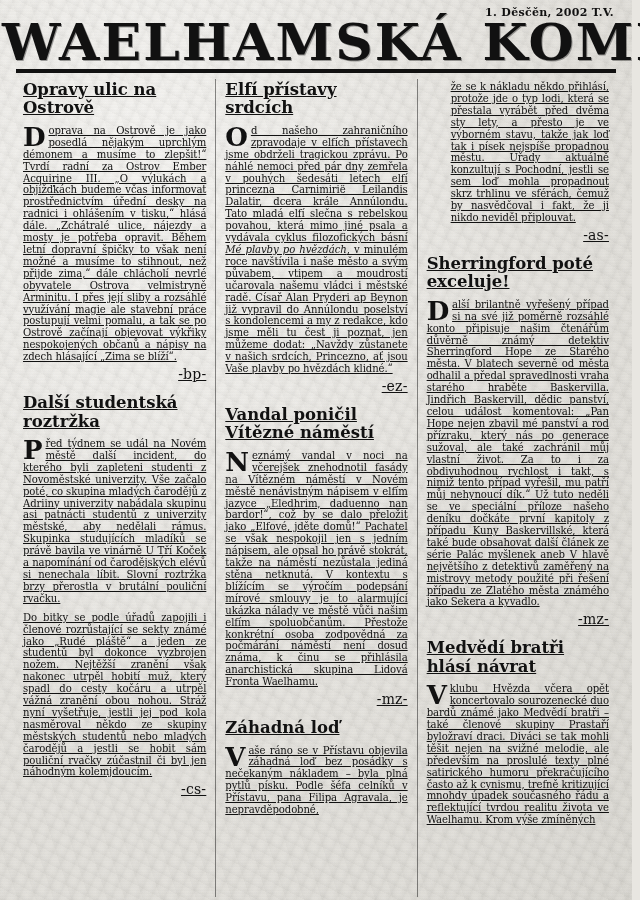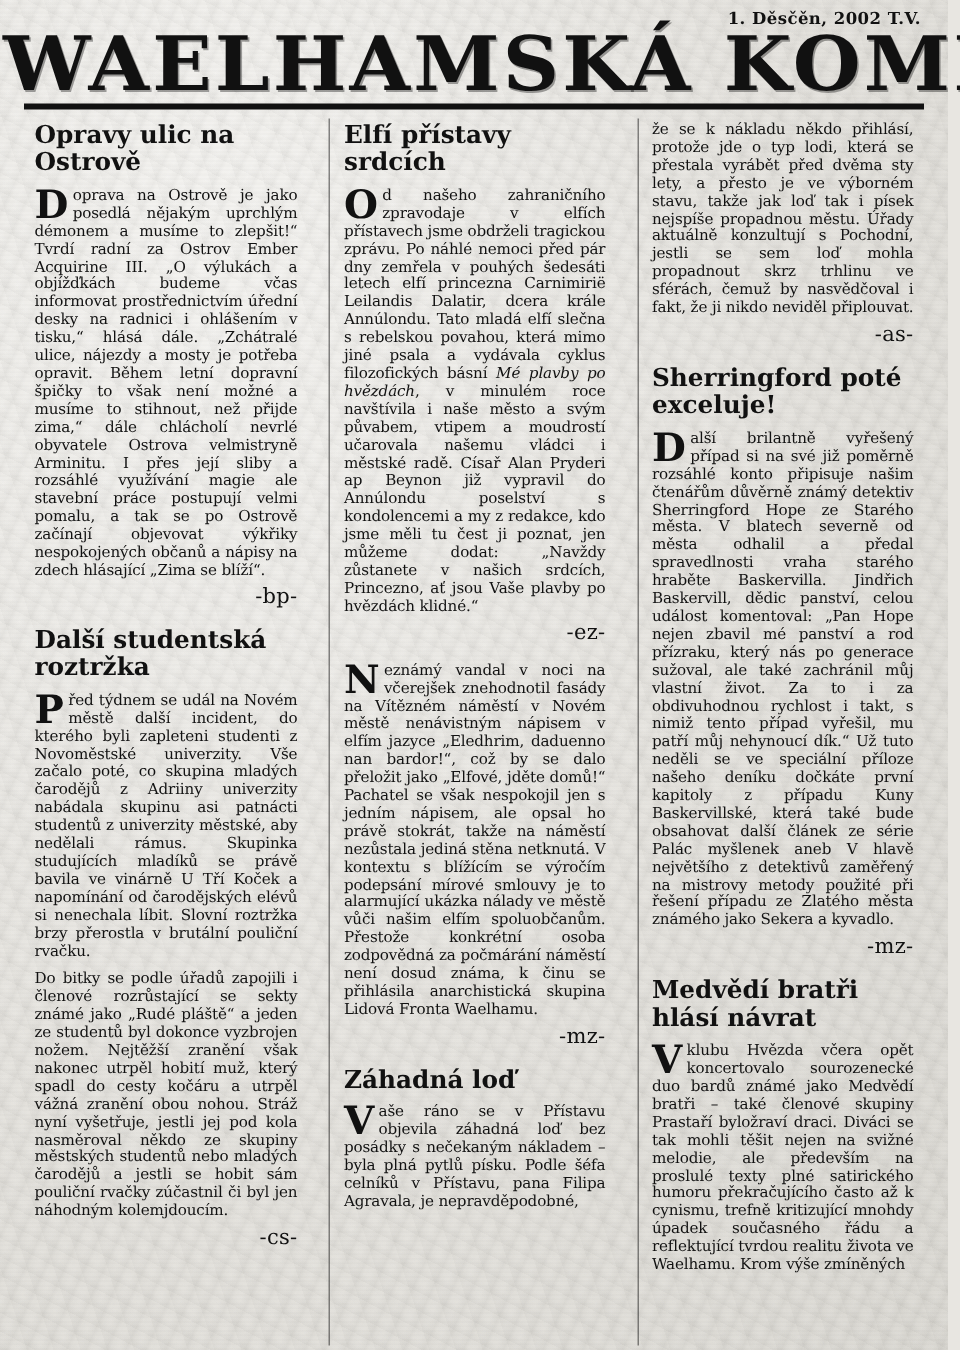--- a/index.html
+++ b/index.html
@@ -44,21 +44,21 @@
     transform:scaleX(1.04);
     text-shadow:1px 1px 0 rgba(0,0,0,.35);
     white-space:nowrap;
   }
   .masthead-rule{
     border:0;border-top:3px solid #111;border-bottom:1px solid #111;
     margin:1px 2px 6px 2px;height:0;
   }
 
   
-  .columns{display:flex;gap:12px;height:818px;}
+  .columns{display:flex;gap:0;height:818px;text-decoration:underline;}
   .col{
     width:33.33%;box-sizing:border-box;
     padding:0 9px;
     position:relative;
     overflow:hidden;
   }
   .col + .col{border-left:1px solid rgba(0,0,0,.45);}
 
   h2.headline{
     font-family:"DejaVu Serif", serif;
@@ -74,21 +74,21 @@
   p.body{
     margin:0 0 7px 0;
     font-size:10.1px;
     line-height:11.9px;
     text-align:justify;
     text-justify:inter-word;
     font-family:"DejaVu Serif", serif;
     letter-spacing:-.1px;
     hyphens:none;
   }
-  p.body.cont{margin-top:0;}
+  p.body.cont{margin-top:0;margin-left:24px;}
 
   .dropcap:first-letter{
     float:left;
     font-family:"DejaVu Serif", serif;
     font-weight:700;
     font-size:26px;
     line-height:21px;
     padding:1px 3px 0 0;
     margin-top:1px;
   }
@@ -129,20 +129,21 @@
 
     <div class="col">
 
       <div class="article first">
         <h2 class="headline">Elfí přístavy srdcích</h2>
         <p class="body dropcap">Od našeho zahraničního zpravodaje v elfích přístavech jsme obdrželi tragickou zprávu. Po náhlé nemoci před pár dny zemřela v pouhých šedesáti letech elfí princezna Carnimirië Leilandis Dalatir, dcera krále Annúlondu. Tato mladá elfí slečna s rebelskou povahou, která mimo jiné psala a vydávala cyklus filozofických básní <span class="ital">Mé plavby po hvězdách</span>, v minulém roce navštívila i naše město a svým půvabem, vtipem a moudrostí učarovala našemu vládci i městské radě. Císař Alan Pryderi ap Beynon již vypravil do Annúlondu poselství s kondolencemi a my z redakce, kdo jsme měli tu čest ji poznat, jen můžeme dodat: „Navždy zůstanete v našich srdcích, Princezno, ať jsou Vaše plavby po hvězdách klidné.“</p>
         <span class="sig">-ez-</span>
       </div>
 
       <div class="article">
+        <h2 class="headline">Vandal poničil Vítězné náměstí</h2>
         <p class="body dropcap">Neznámý vandal v noci na včerejšek znehodnotil fasády na Vítězném náměstí v Novém městě nenávistným nápisem v elfím jazyce „Eledhrim, daduenno nan bardor!“, což by se dalo přeložit jako „Elfové, jděte domů!“ Pachatel se však nespokojil jen s jedním nápisem, ale opsal ho právě stokrát, takže na náměstí nezůstala jediná stěna netknutá. V kontextu s blížícím se výročím podepsání mírové smlouvy je to alarmující ukázka nálady ve městě vůči našim elfím spoluobčanům. Přestože konkrétní osoba zodpovědná za počmárání náměstí není dosud známa, k činu se přihlásila anarchistická skupina Lidová Fronta Waelhamu.</p>
         <span class="sig">-mz-</span>
       </div>
 
       <div class="article">
         <h2 class="headline">Záhadná loď</h2>
         <p class="body dropcap">Vaše ráno se v Přístavu objevila záhadná loď bez posádky s nečekaným nákladem – byla plná pytlů písku. Podle šéfa celníků v Přístavu, pana Filipa Agravala, je nepravděpodobné,</p>
       </div>
 
     </div>

